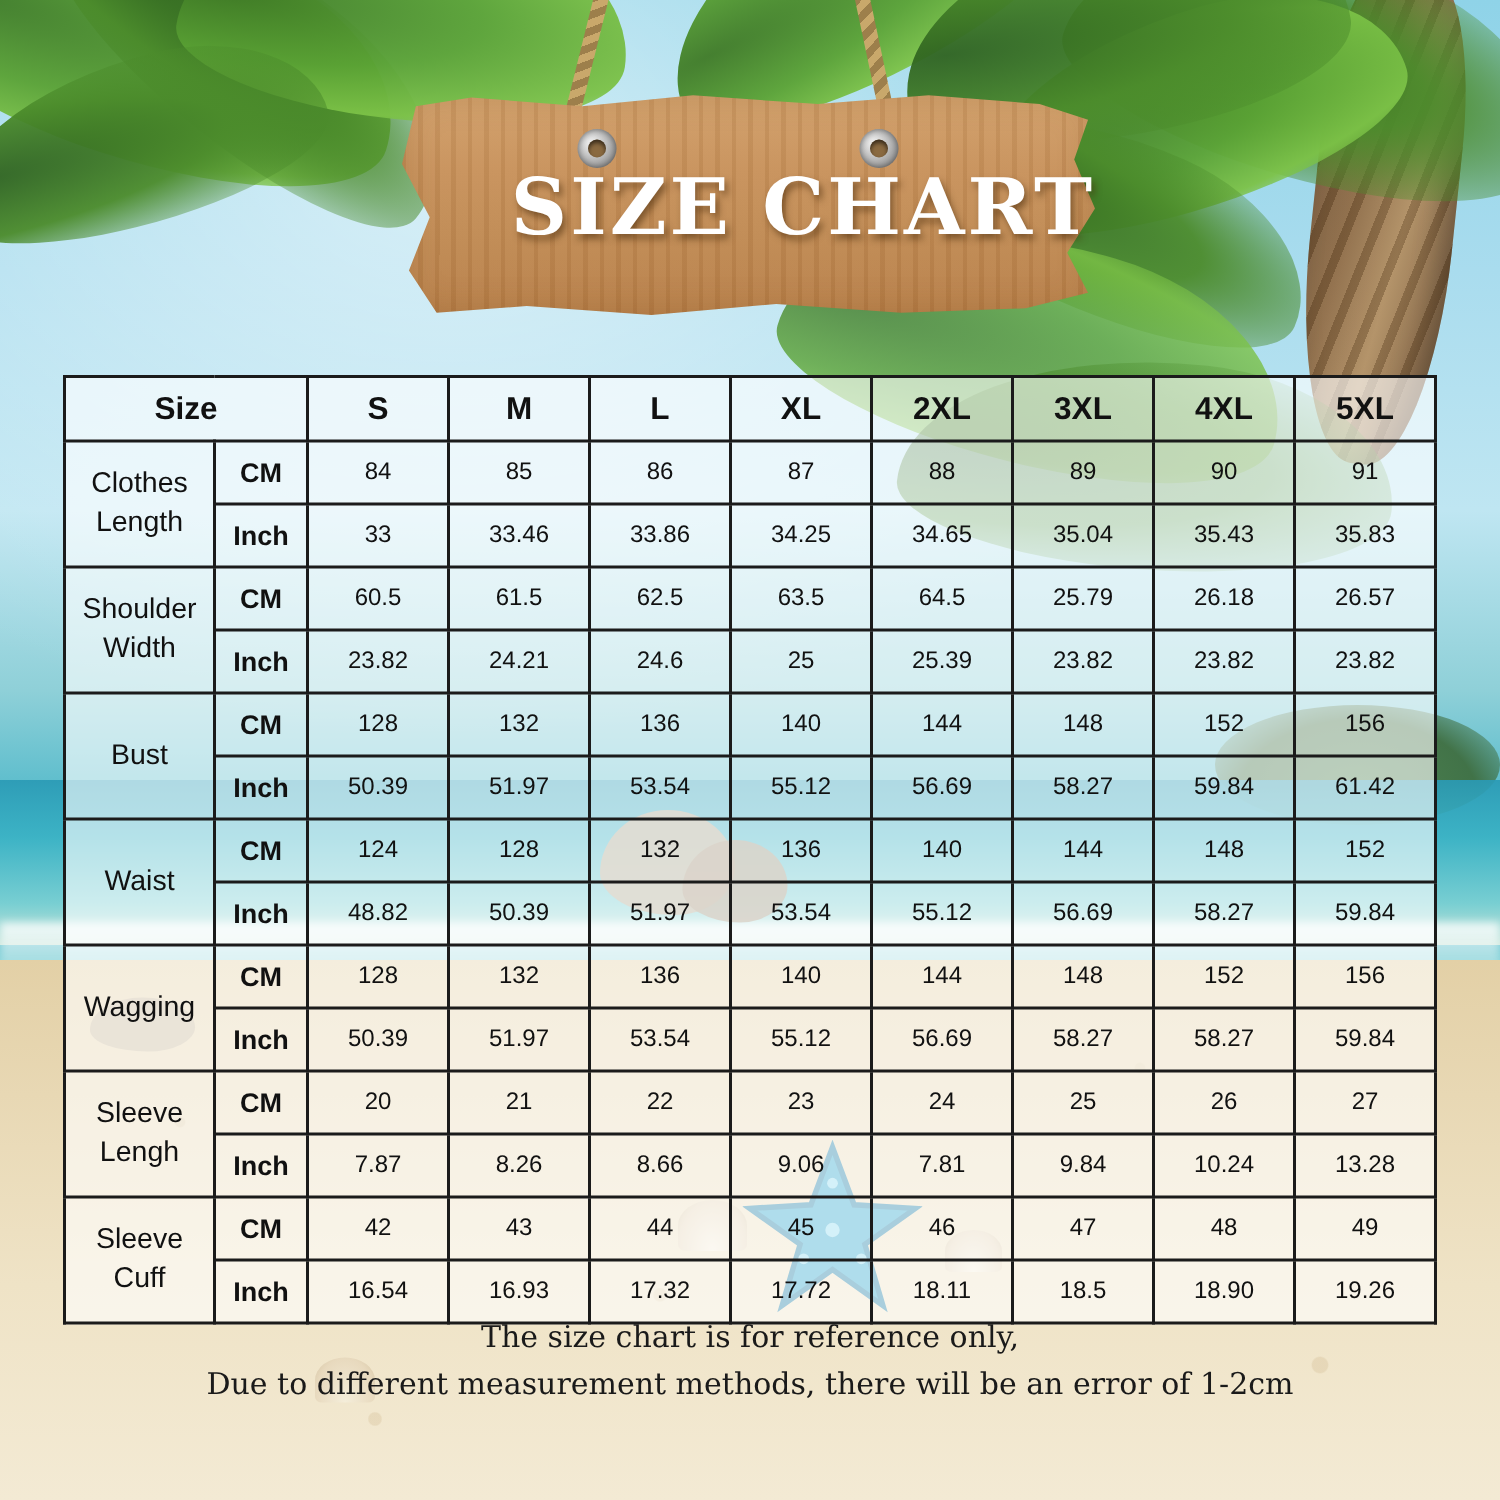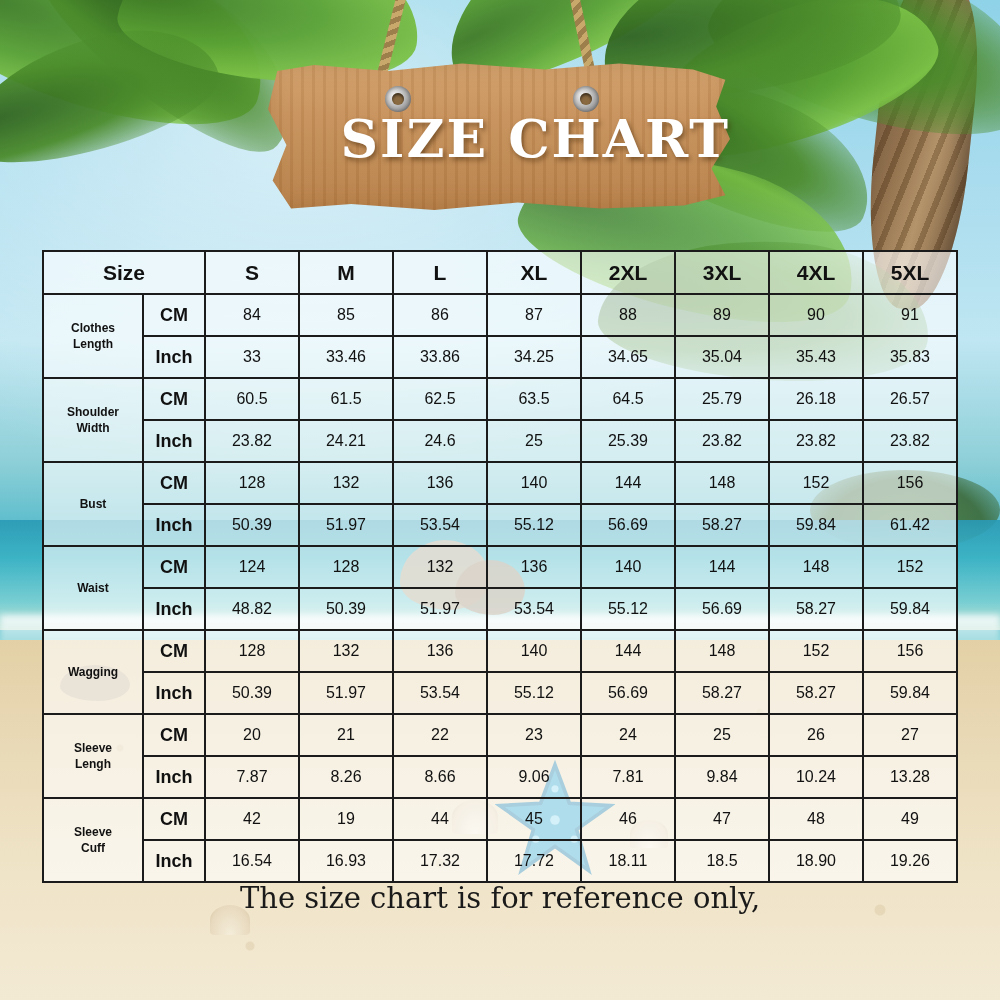--- a/index.html
+++ b/index.html
@@ -194,38 +194,38 @@
     font-weight: bold;
     height: 41px;
   }
   td.unit {
     font-size: 18px;
     font-weight: bold;
     width: 62px;
     margin-top: 28px;
   }
   td.rowlabel {
-    font-size: 12px;
-    font-weight: bold;
+    font-size: 19px;
+    font-weight: normal;
     width: 100px;
     line-height: 1.35;
   }
   td.val {
     font-size: 16px;
   }
   col.c-label { width: 100px; }
   col.c-unit  { width: 62px; }
 
   .footer-note {
     position: absolute;
     left: 0; top: 876px;
     width: 1000px;
     text-align: center;
     font-family: "DejaVu Serif", serif;
-    font-size: 29px;
+    font-size: 20px;
     color: #1a1a1a;
     line-height: 1.55;
   }
 </style>
 </head>
 <body>
 
 <div id="page">
 
   <div class="sky-glow"></div>
@@ -454,21 +454,21 @@
           <td class="val">13.28</td>
         </tr>
 
         <tr>
           <td class="rowlabel" rowspan="2">
             <span>Sleeve</span><br>
             <span>Cuff</span>
           </td>
           <td class="unit">CM</td>
           <td class="val">42</td>
-          <td class="val">19</td>
+          <td class="val">43</td>
           <td class="val">44</td>
           <td class="val">45</td>
           <td class="val">46</td>
           <td class="val">47</td>
           <td class="val">48</td>
           <td class="val">49</td>
         </tr>
         <tr>
           <td class="unit">Inch</td>
           <td class="val">16.54</td>
@@ -480,15 +480,16 @@
           <td class="val">18.90</td>
           <td class="val">19.26</td>
         </tr>
 
       </tbody>
     </table>
   </div>
 
   <div class="footer-note">
     <div>The size chart is for reference only,</div>
+    <div>Due to different measurement methods, there will be an error of 1-2cm</div>
   </div>
 
 </div>
 
 </body></html>

